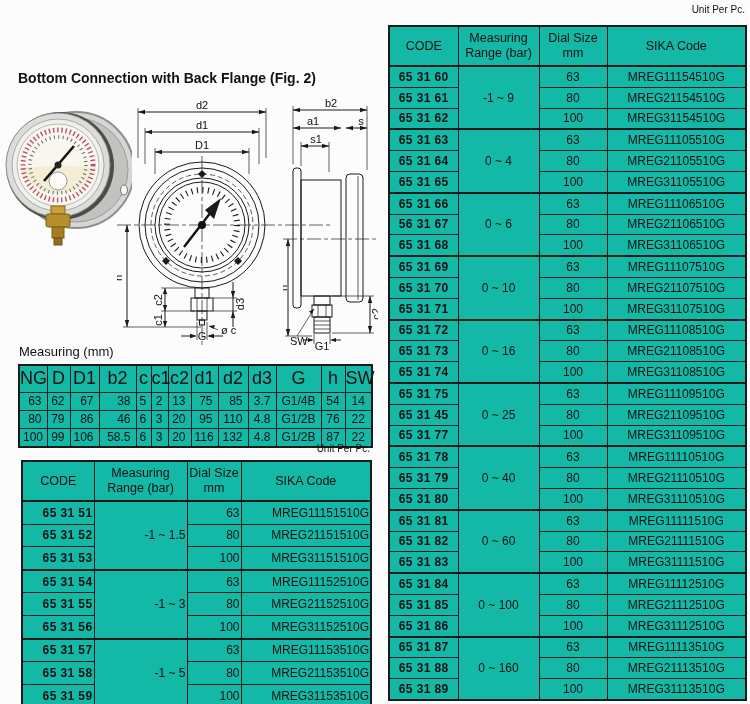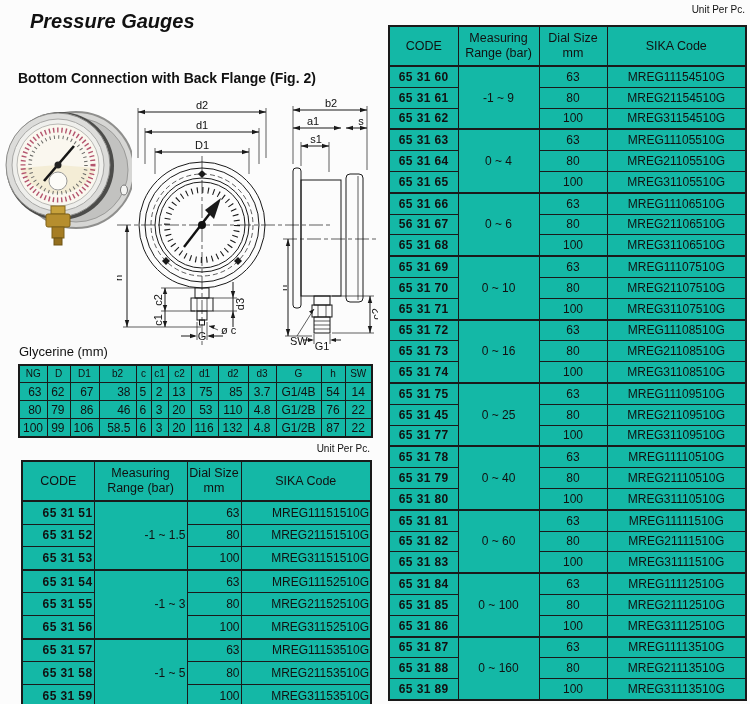--- a/index.html
+++ b/index.html
@@ -9,42 +9,41 @@
   .title{left:30px;top:8px;font-size:20px;font-weight:bold;font-style:italic;line-height:1.3;}
   .subtitle{left:18px;top:70px;font-size:14px;font-weight:bold;text-align:right;}
   .dims-title{left:19px;top:344px;font-size:13px;}
   .unit-label{font-size:10px;text-align:right;}
   table{border-collapse:collapse;table-layout:fixed;background:#14b8a6;}
   table,td,th{border:1px solid #1a1a1a;}
   table{border-width:2px;}
   th{font-weight:normal;font-size:12.5px;white-space:pre-line;line-height:1.2;padding:4px 1px;text-align:center;}
   td{font-size:12px;text-align:center;overflow:hidden;}
   .dims td{height:17px;padding:0 3px;}
-  .dims th{padding:2px 0;font-size:10px;}
+  .dims th{padding:2px 0;font-size:18px;}
   .dims td.num{text-align:right;padding-right:5px;}
   .codes td{padding:0 1px;}
   .codes.rt td{height:19.8px;}
   .codes.lt td{height:21.6px;text-align:right;}
   .codes td.c-code{font-weight:bold;letter-spacing:.4px;}
   .codes tr.group-start td{border-top-width:2px;}
   .codes thead th{border-bottom-width:2px;}
   svg{display:block;}
   svg text{font-family:"Liberation Sans",sans-serif;font-size:11px;fill:#111;}
   .ln{stroke:#1a1a1a;stroke-width:1;fill:none;}
   .thin{stroke:#1a1a1a;stroke-width:.7;fill:none;}
   .cl{stroke:#1a1a1a;stroke-width:.7;fill:none;stroke-dasharray:14 3 4 3;}
   .arr{fill:#1a1a1a;stroke:none;}
 </style>
 </head>
 <body>
 
 <div class="page">
 
   <div class="abs title">
-    <div>Pressure Gauges</div>
   </div>
   <div class="abs subtitle">Bottom Connection with Back Flange (Fig. 2)</div>
 
   <svg class="abs" style="left:2px;top:108px;" width="130" height="150" viewBox="0 0 130 150">
     <circle cx="74" cy="62" r="58" fill="#d6d6d4" stroke="#8f8f8d" stroke-width="2"></circle>
     <circle cx="74" cy="62" r="52" fill="#c2c2c0" stroke="#9a9a98"></circle>
     <ellipse cx="56" cy="9" rx="5" ry="3.5" fill="#f4f4f2" stroke="#777"></ellipse>
     <ellipse cx="122" cy="82" rx="3.5" ry="5" fill="#f4f4f2" stroke="#777"></ellipse>
     <circle cx="58" cy="58" r="54" fill="#4c4c4a"></circle>
     <circle cx="56" cy="57" r="52" fill="#dcdcda" stroke="#8d8d8b"></circle>
@@ -206,21 +205,21 @@
     <text x="39" y="252" text-anchor="middle">G1</text>
 
     <line class="thin" x1="49" y1="198" x2="91" y2="198"></line>
       <line class="thin" x1="49" y1="235" x2="91" y2="235"></line>
     <line class="ln" x1="87" y1="198" x2="87" y2="235"></line>
     <polygon class="arr" points="87,198 84.8,205 89.2,205"></polygon>
       <polygon class="arr" points="87,235 84.8,228 89.2,228"></polygon>
     <text transform="rotate(-90 94 216)" x="94" y="219" text-anchor="middle">c2</text>
   </svg>
 
-  <div class="abs dims-title">Glycerine (mm)</div>
+  <div class="abs dims-title">Measuring (mm)</div>
   <table class="abs dims" style="left:18px;top:364px;width:353px;">
     <colgroup>
       <col style="width:28px">
         <col style="width:23px">
         <col style="width:29px">
         <col style="width:37px">
       <col style="width:15px">
         <col style="width:17px">
         <col style="width:23px">
         <col style="width:27px">
@@ -264,21 +263,21 @@
           <td>14</td>
         </tr>
         <tr>
           <td class="num">80</td>
           <td class="num">79</td>
           <td class="num">86</td>
           <td class="num">46</td>
           <td class="num">6</td>
           <td class="num">3</td>
           <td class="num">20</td>
-          <td class="num">53</td>
+          <td class="num">95</td>
           <td class="num">110</td>
           <td class="num">4.8</td>
           <td>G1/2B</td>
           <td>76</td>
           <td>22</td>
         </tr>
         <tr>
           <td class="num">100</td>
           <td class="num">99</td>
           <td class="num">106</td>

